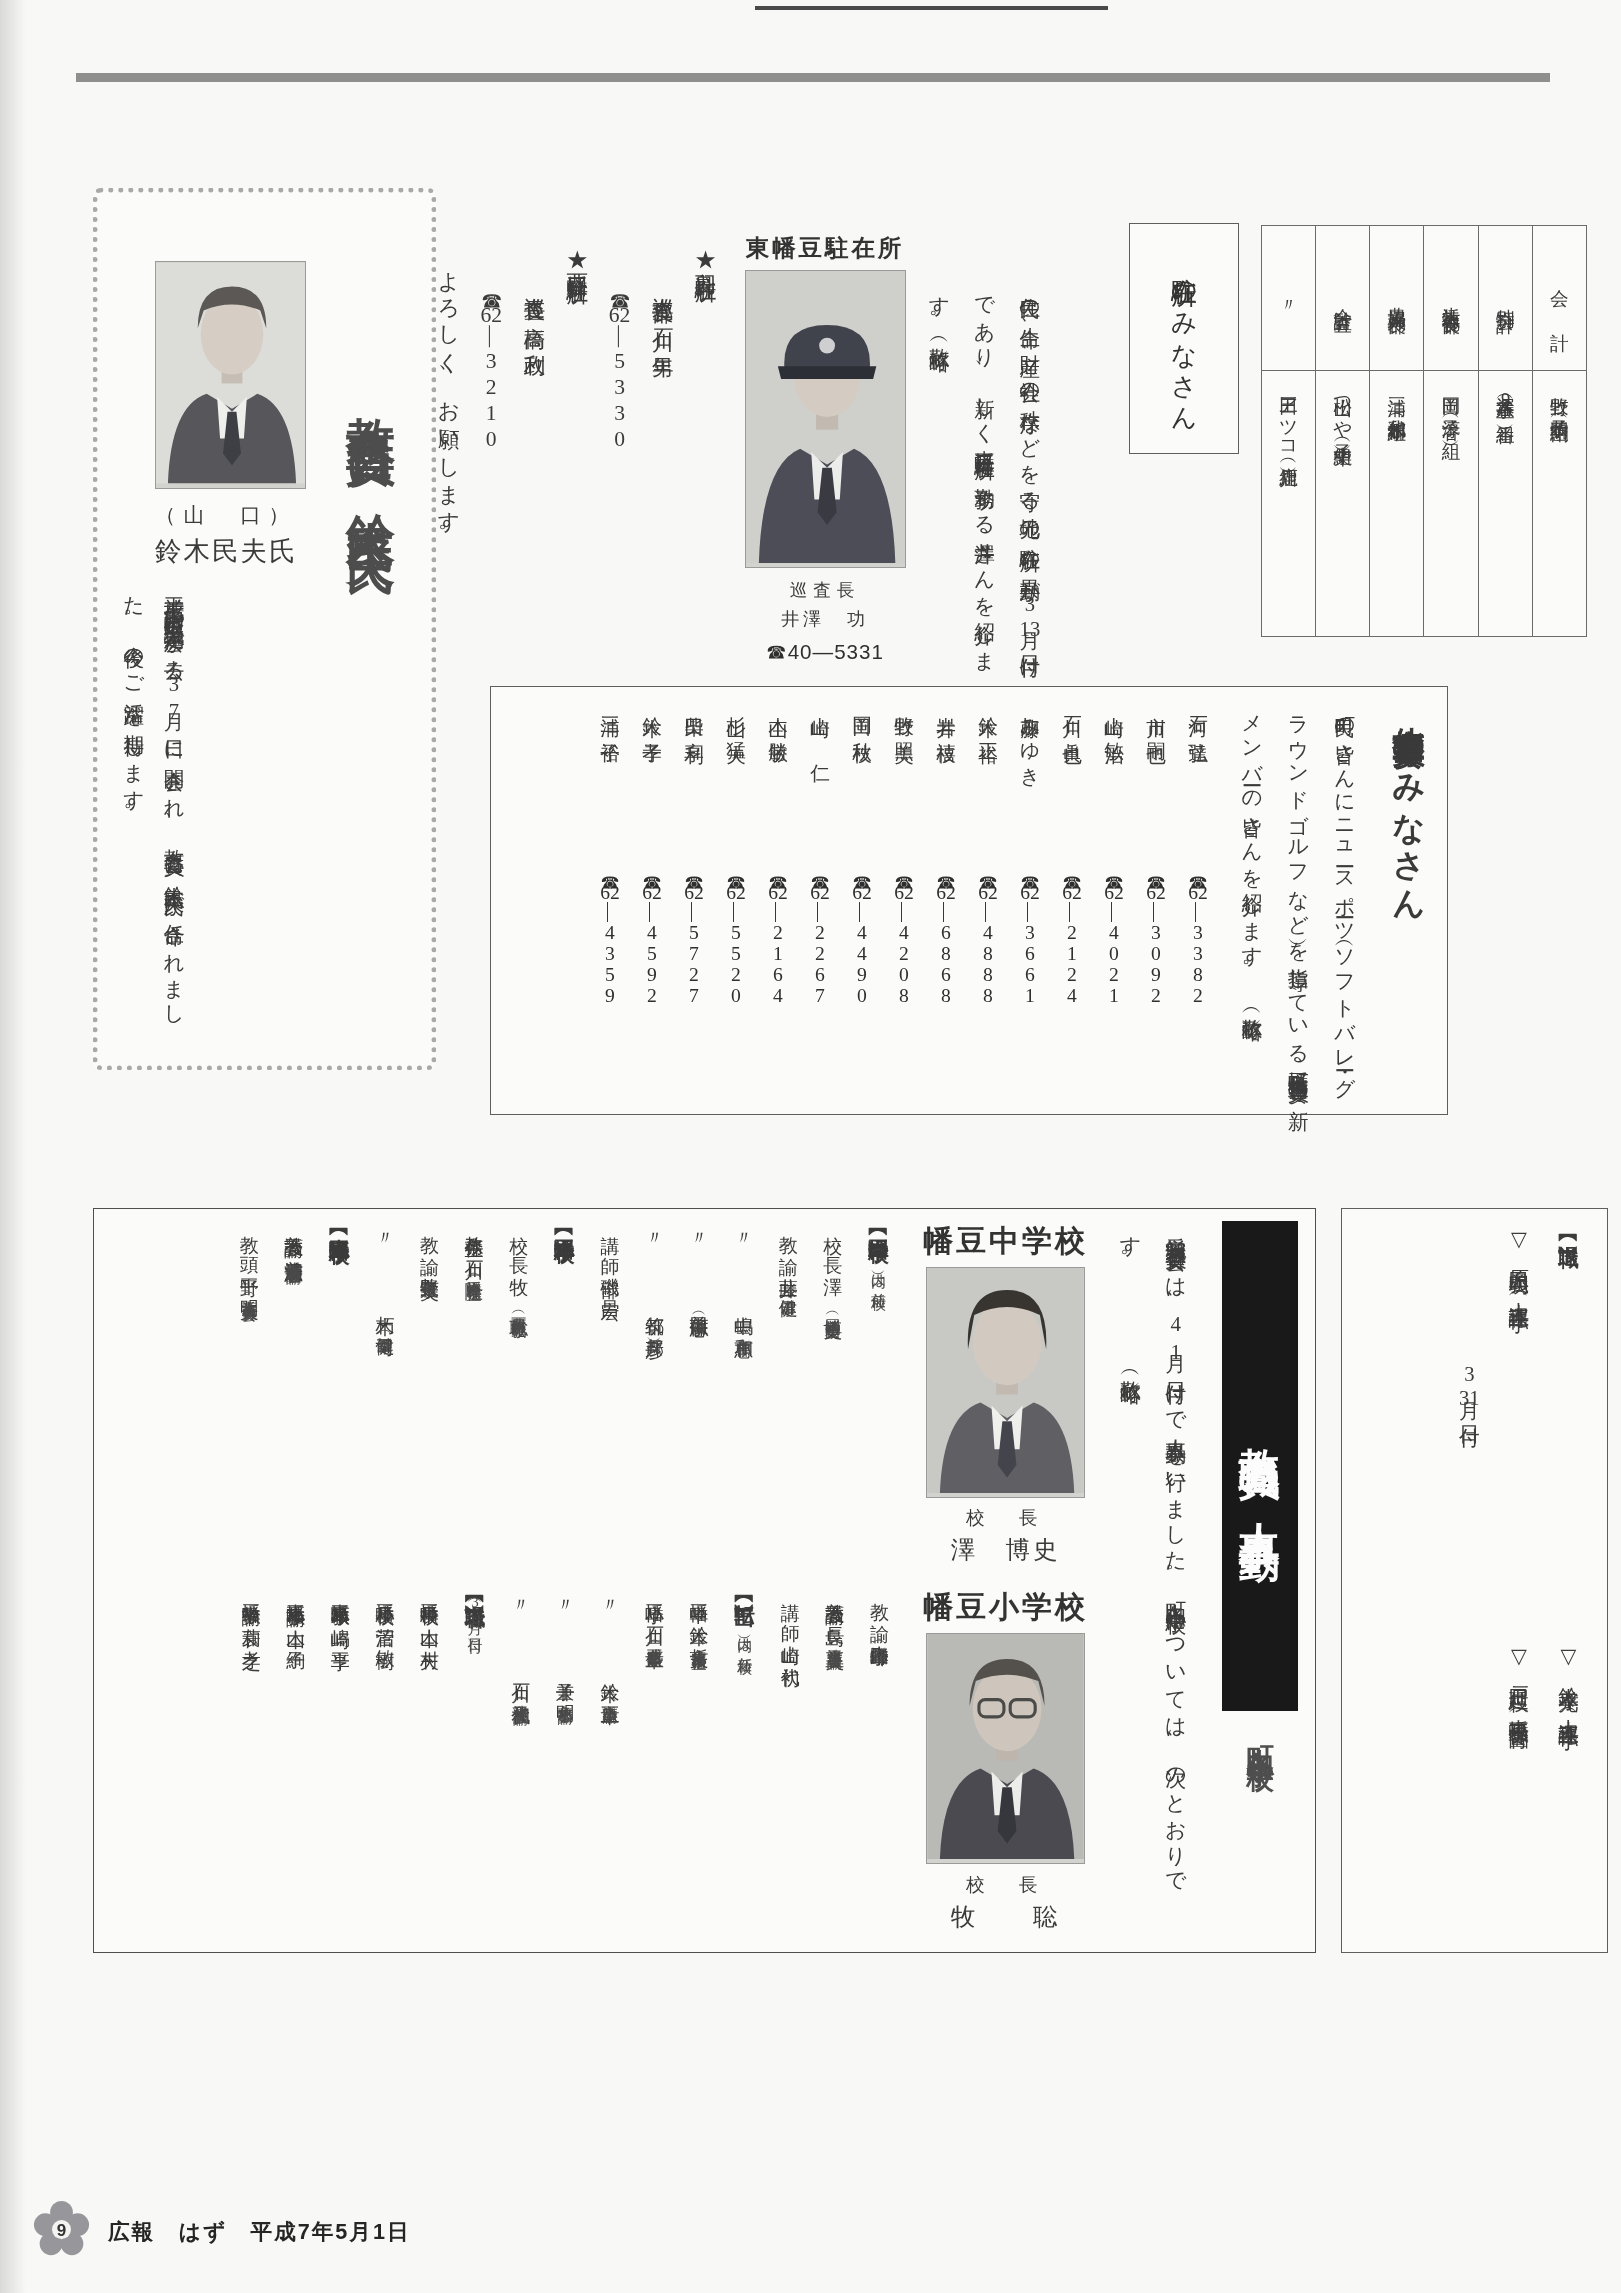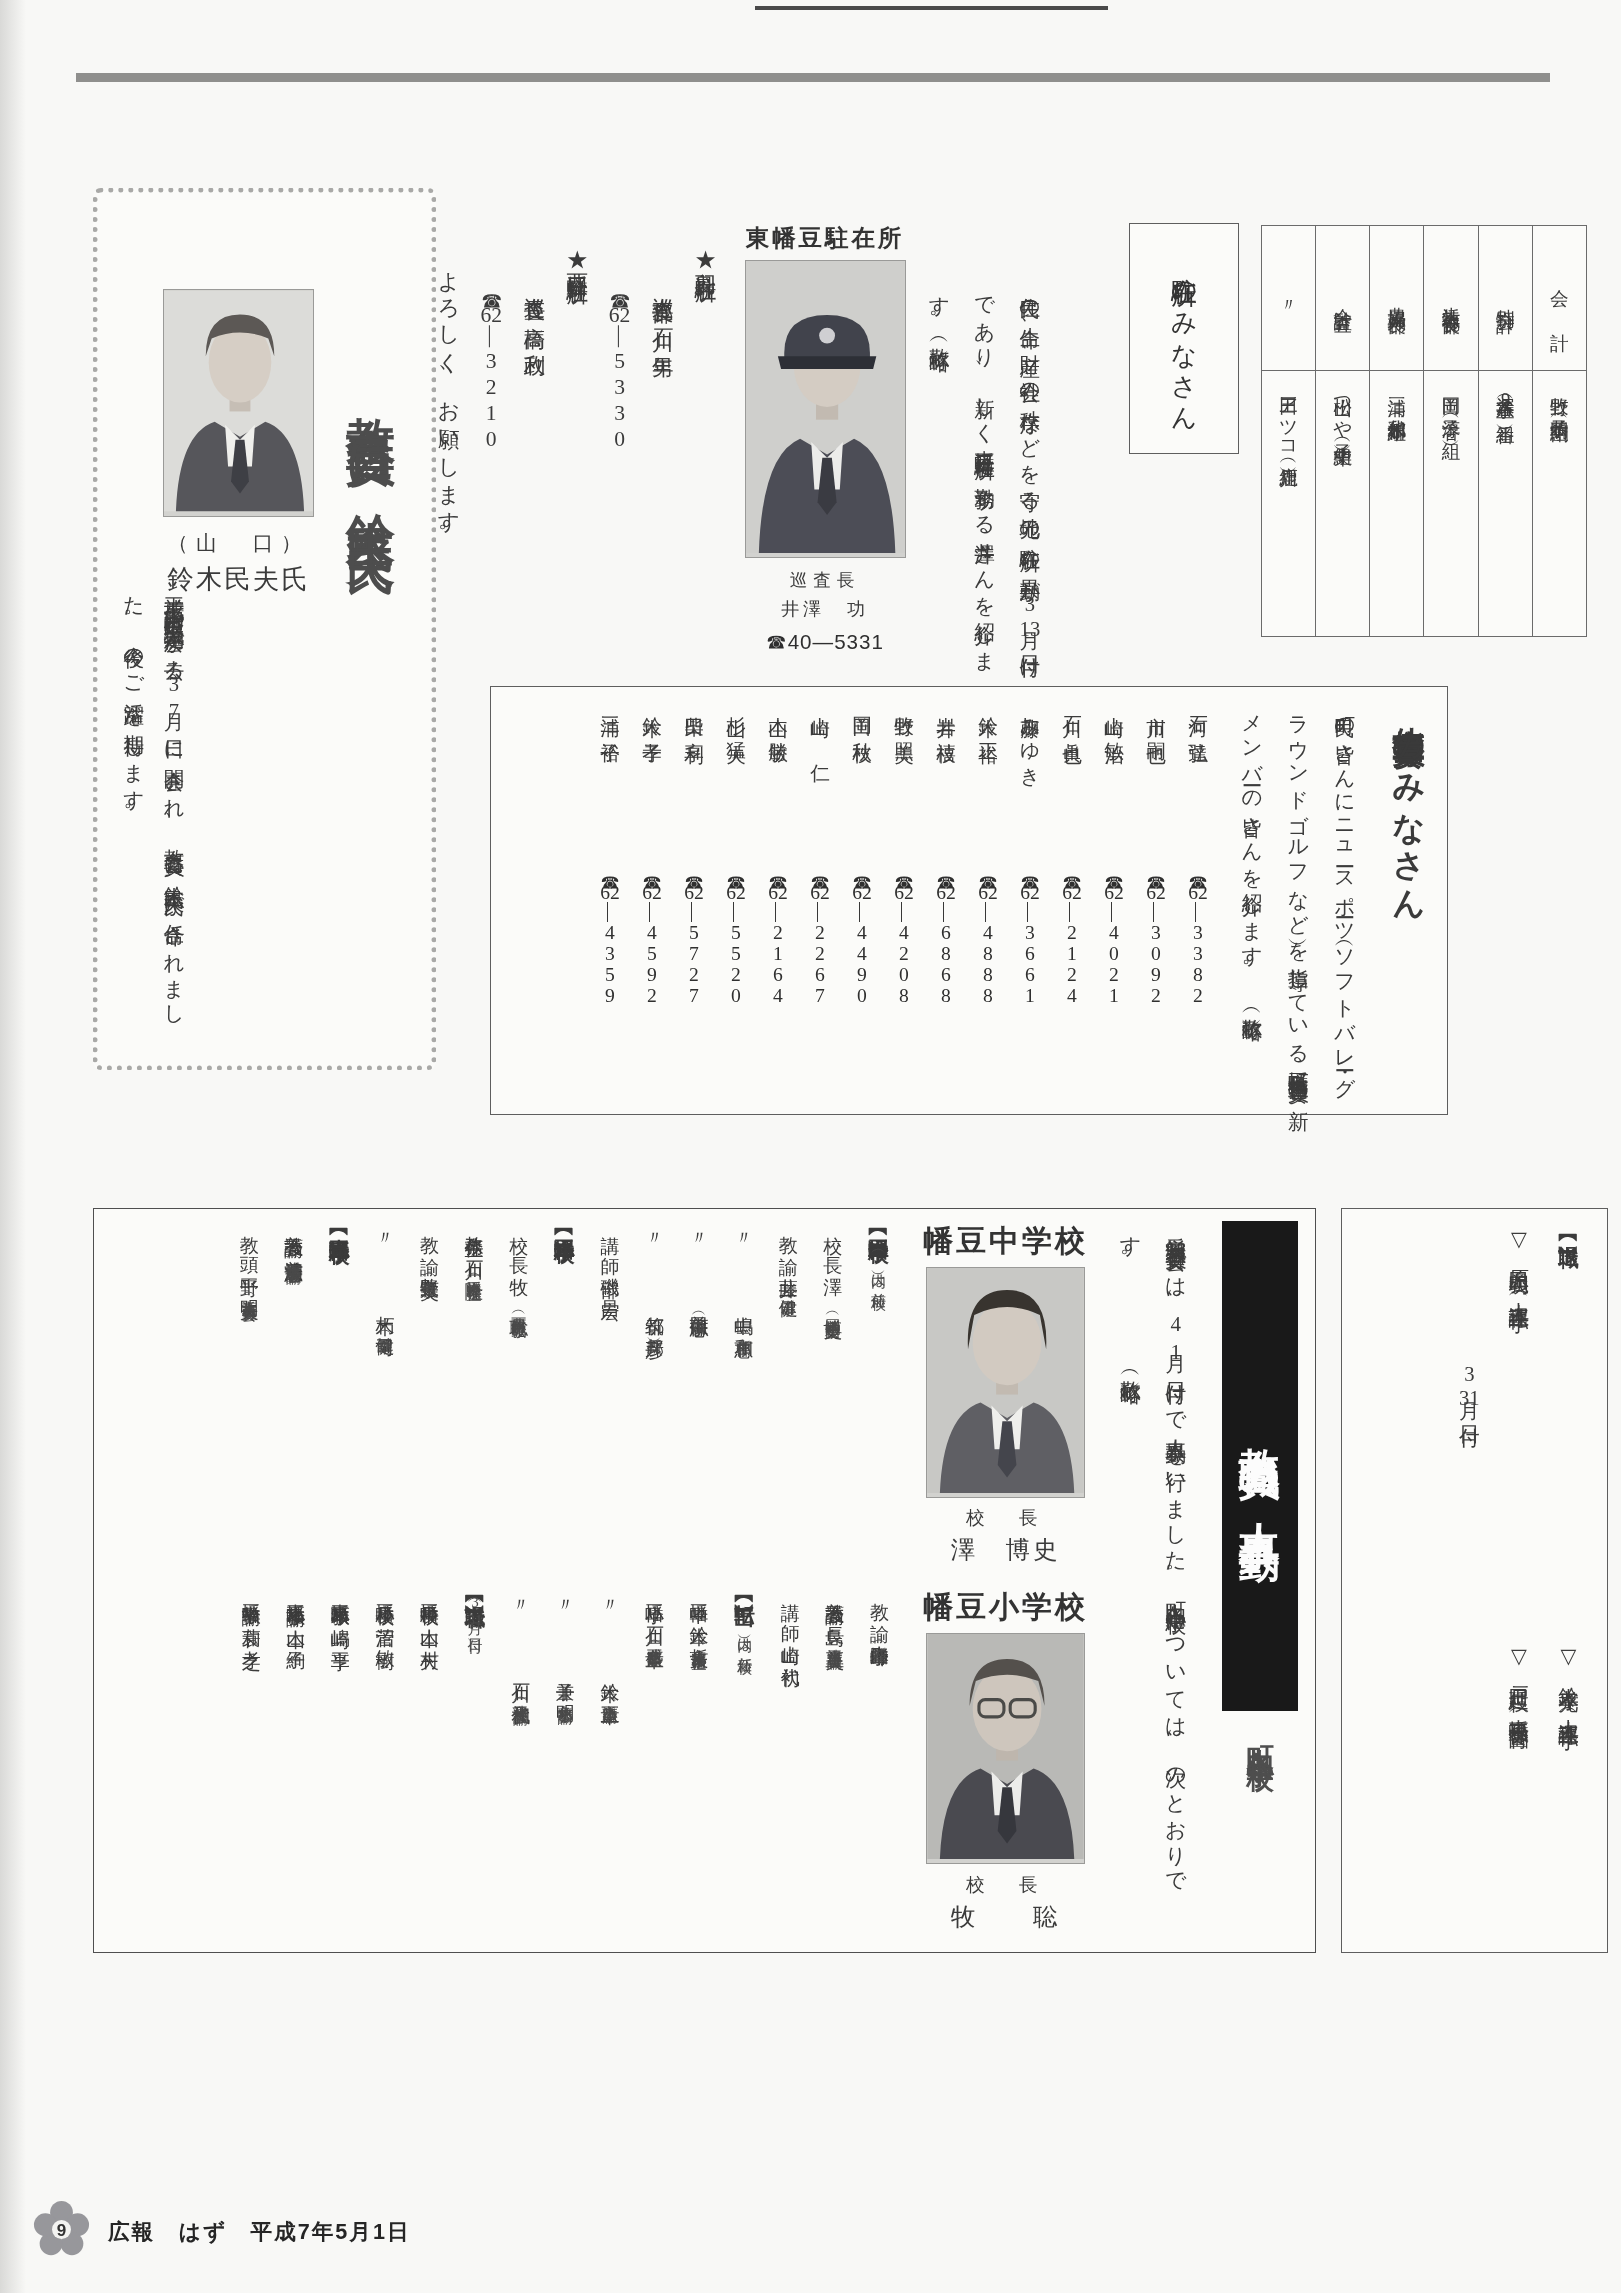--- a/index.html
+++ b/index.html
@@ -34,35 +34,35 @@
   .oname { flex:1; display:flex; justify-content:center; padding-top:11.8px; }
   .oname .v { font-size:18.6px; letter-spacing:1px; }
 
   
   .police-title { position:absolute; left:1129px; top:223px; width:110px; height:231px;
     border:1.5px solid #5e5e5e; display:flex; align-items:center; justify-content:center; background:#fbfbf9;}
   .police-title .v { font-size:25.5px; letter-spacing:2px; color:#333; }
   .police-intro { position:absolute; left:916px; top:282px; height:404px; }
   .police-intro .v { height:100%; font-size:20.6px; line-height:2.2; letter-spacing:2px; }
   .photo-group { position:absolute; text-align:center; }
-  .pg-police { left:727px; top:222px; width:196px; }
+  .pg-police { left:727px; top:232px; width:196px; }
   .photo-label { font-size:23.5px; letter-spacing:2.9px; color:#333; margin-bottom:5.9px; font-weight:600;}
   .photo-frame { display:inline-block; border:1px solid #9a9a98; background:#d2d2cf; }
   .cap-rank { font-size:17.6px; letter-spacing:5.9px; margin-top:9.8px; }
   .cap-name { font-size:18px; letter-spacing:3.9px; margin-top:5px; }
   .cap-tel  { font-size:20.6px; margin-top:7.8px; letter-spacing:1px; font-family:"Liberation Sans",sans-serif; color:#2f2f2f;}
   .stations { position:absolute; left:482px; top:233px; width:245px; height:465px; }
   .stations .itm { writing-mode:vertical-rl; height:100%; font-size:21.6px; letter-spacing:2px; padding:0 6.9px; }
 
   
   .edu-box { position:absolute; left:93px; top:188px; width:343px; height:882px;
     border:5.9px dotted #a9a9a7; border-radius:7.8px; background:#fbfbf9; }
   .edu-title { position:absolute; right:27.4px; top:186px; height:667px; }
   .edu-title .v { font-size:49px; font-weight:700; color:#4d4d4d; letter-spacing:7.8px; }
-  .edu-photo { position:absolute; left:57px; top:96px; width:167px; text-align:center; }
+  .edu-photo { position:absolute; left:57px; top:68px; width:167px; text-align:left; }
   .edu-cap1 { font-size:20.6px; letter-spacing:7.8px; margin-top:11.8px; }
   .edu-cap2 { font-size:26.5px; letter-spacing:2px; margin-top:3.9px; }
   .edu-body { position:absolute; left:15.7px; bottom:27.4px; height:457px; }
   .edu-body .v { height:100%; font-size:20.6px; line-height:1.95; letter-spacing:2.5px; }
 
   
   .sports { position:absolute; left:490px; top:686px; width:958px; height:429px;
     border:1.5px solid #5e5e5e; background:#fbfbf9; padding:13.7px 15.7px; display:flex; flex-direction:row-reverse; }
   .sports-title { height:100%; margin-left:5.9px; }
   .sports-title .v { font-size:32px; font-weight:700; letter-spacing:2px; color:#3a3a3a; height:100%; }

